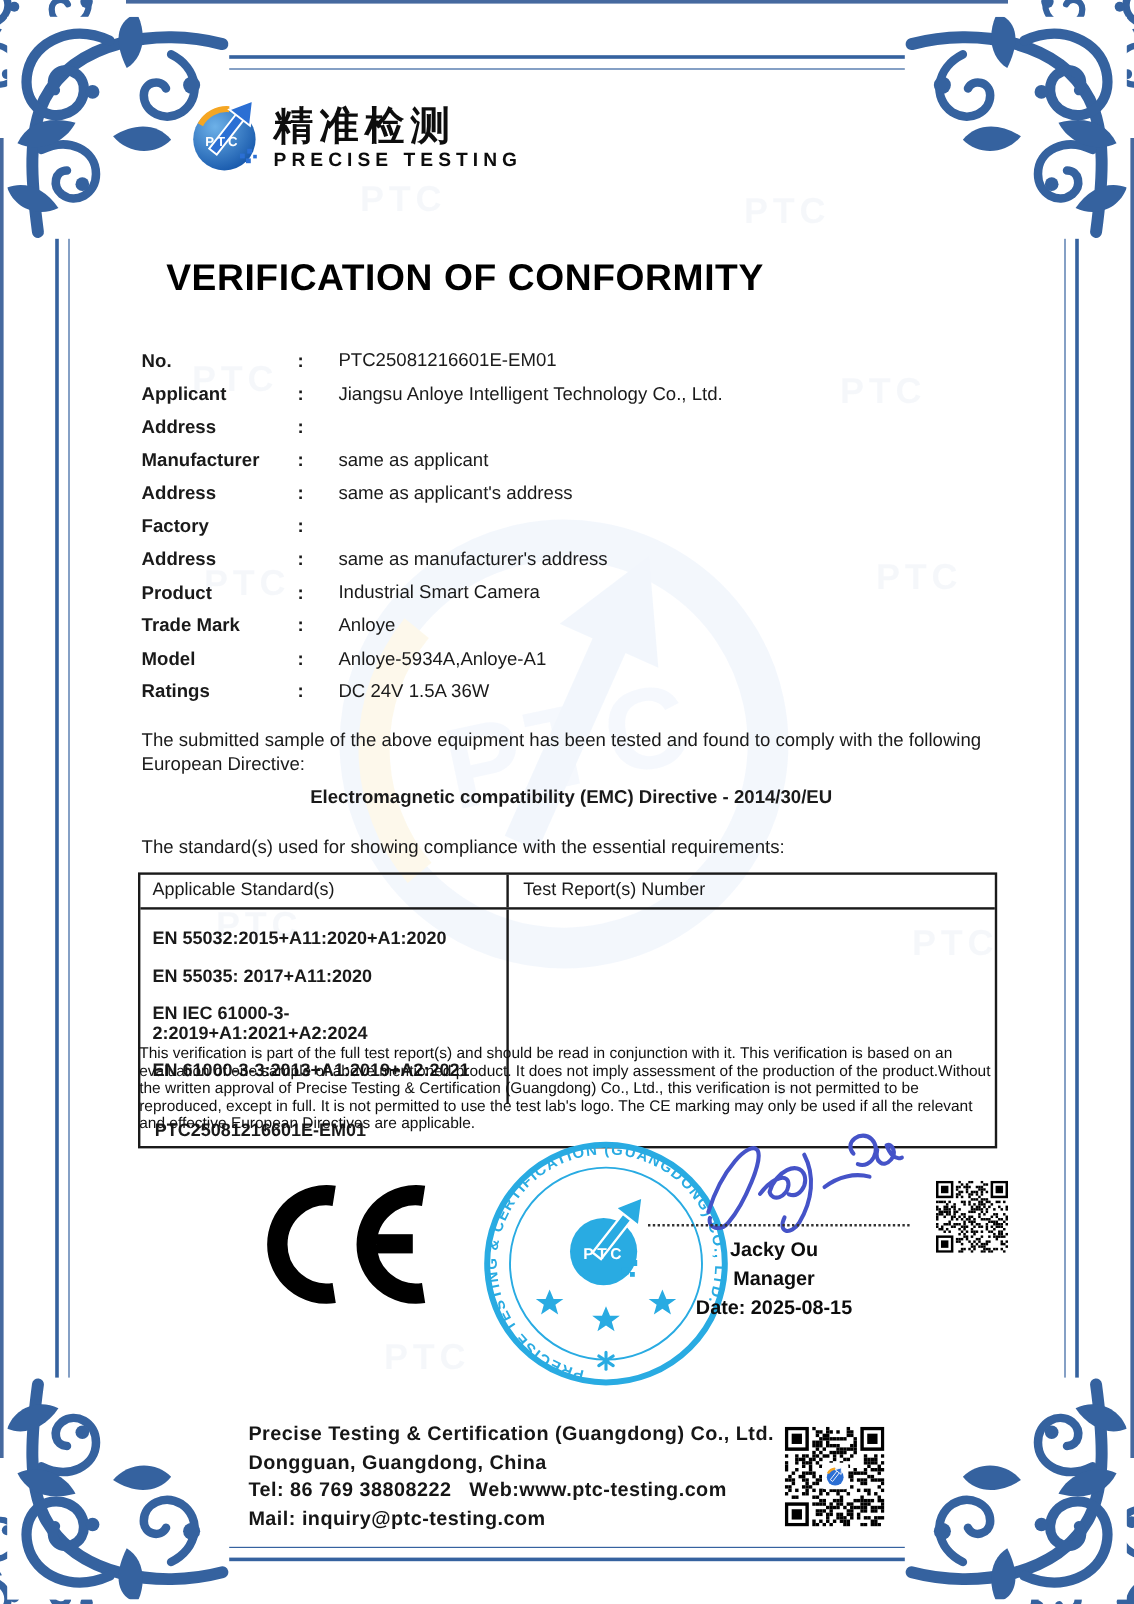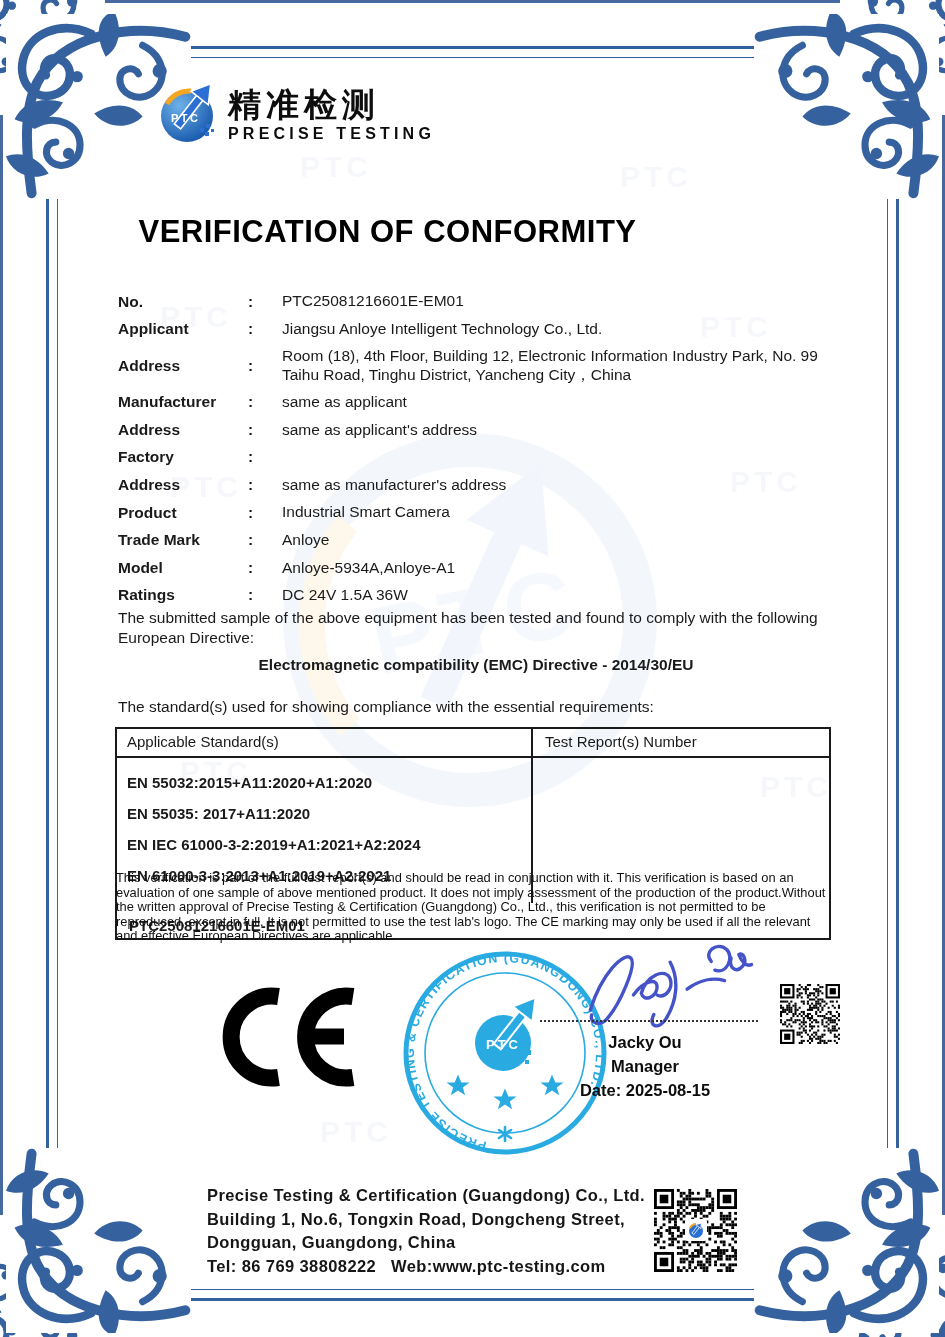--- a/index.html
+++ b/index.html
@@ -47,21 +47,21 @@
   .frow .fval { flex:1; line-height:18.5px; }
   
   .para { position:absolute; left:118px; width:716px; font-size:15.5px; line-height:20px; }
   #statement { top:608px; }
   #directive { top:655px; text-align:center; font-weight:bold; }
   #standards-intro { top:697px; }
   
   #std-table { position:absolute; left:115px; top:727px; width:716px; border:2px solid #1a1a1a; background:transparent; }
   .t-head { display:flex; border-bottom:2px solid #1a1a1a; }
   .t-body { display:flex;flex-direction:column; }
-  .t-c1 { width:416px; border-right:2px solid #1a1a1a; padding:5px 10px; }
+  .t-c1 { width:307px; border-right:2px solid #1a1a1a; padding:5px 10px; }
   .t-c2 { flex:1; padding:4px 12px; }
   .t-head .t-c1, .t-head .t-c2 { font-size:15px; padding-top:4px; padding-bottom:6px; }
   .t-body .t-c1 div { font-weight:bold; font-size:15px; margin:11px 0 14px; }
   .t-body .t-c2 { font-weight:bold; font-size:15px; padding-top:14px; }
   
   #disclaimer { position:absolute; left:116px; top:871px; width:718px; font-size:12.9px; line-height:14.6px; color:#111; }
   
   #ce-mark { position:absolute; left:218px; top:983px; width:140px; height:108px; }
   #stamp { position:absolute; left:400px; top:948px; width:210px; height:210px; }
   #signature-img { position:absolute; left:575px; top:938px; width:200px; height:100px; transform:rotate(-4deg); }
@@ -191,21 +191,20 @@
       <span class="fval">PTC25081216601E-EM01</span>
     </div>
   <div class="frow">
       <span class="flab">Applicant</span>
       <span class="fcol">:</span>
       <span class="fval">Jiangsu Anloye Intelligent Technology Co., Ltd.</span>
     </div>
   <div class="frow">
       <span class="flab">Address</span>
       <span class="fcol">:</span>
-      <span class="fval">Room (18), 4th Floor, Building 12, Electronic Information Industry Park, No. 99 Taihu Road, Tinghu District, Yancheng City，China</span>
     </div>
   <div class="frow">
       <span class="flab">Manufacturer</span>
       <span class="fcol">:</span>
       <span class="fval">same as applicant</span>
     </div>
   <div class="frow">
       <span class="flab">Address</span>
       <span class="fcol">:</span>
       <span class="fval">same as applicant's address</span>
@@ -603,23 +602,23 @@
       <rect x="45.51724137931035" y="0" width="14.482758620689657" height="14.482758620689657" fill="#000"></rect>
       <rect x="47.58620689655173" y="2.0689655172413794" width="10.344827586206897" height="10.344827586206897" fill="#fff"></rect>
       <rect x="49.65517241379311" y="4.137931034482759" width="6.206896551724139" height="6.206896551724139" fill="#000"></rect>
       <rect x="0" y="45.51724137931035" width="14.482758620689657" height="14.482758620689657" fill="#000"></rect>
       <rect x="2.0689655172413794" y="47.58620689655173" width="10.344827586206897" height="10.344827586206897" fill="#fff"></rect>
       <rect x="4.137931034482759" y="49.65517241379311" width="6.206896551724139" height="6.206896551724139" fill="#000"></rect>
     </svg></div>
 
 <div id="footer-block">
   <div class="f-line">Precise Testing &amp; Certification (Guangdong) Co., Ltd.</div>
-  <div class="f-line">Building 1, No.6, Tongxin Road, Dongcheng Street,</div>
   <div class="f-line">Dongguan, Guangdong, China</div>
   <div class="f-line">Tel: 86 769 38808222   Web:www.ptc-testing.com</div>
+  <div class="f-line">Mail: inquiry@ptc-testing.com</div>
 </div>
 <div id="footer-qr"><svg width="83" height="83" viewBox="0 0 83 83">
       <rect width="83" height="83" fill="#fff"></rect>
       <rect x="22.90" y="0.00" width="2.86" height="2.86" fill="#000"></rect>
       <rect x="34.34" y="0.00" width="2.86" height="2.86" fill="#000"></rect>
       <rect x="51.52" y="0.00" width="2.86" height="2.86" fill="#000"></rect>
       <rect x="25.76" y="2.86" width="2.86" height="2.86" fill="#000"></rect>
       <rect x="28.62" y="2.86" width="2.86" height="2.86" fill="#000"></rect>
       <rect x="34.34" y="2.86" width="2.86" height="2.86" fill="#000"></rect>
       <rect x="37.21" y="2.86" width="2.86" height="2.86" fill="#000"></rect>

